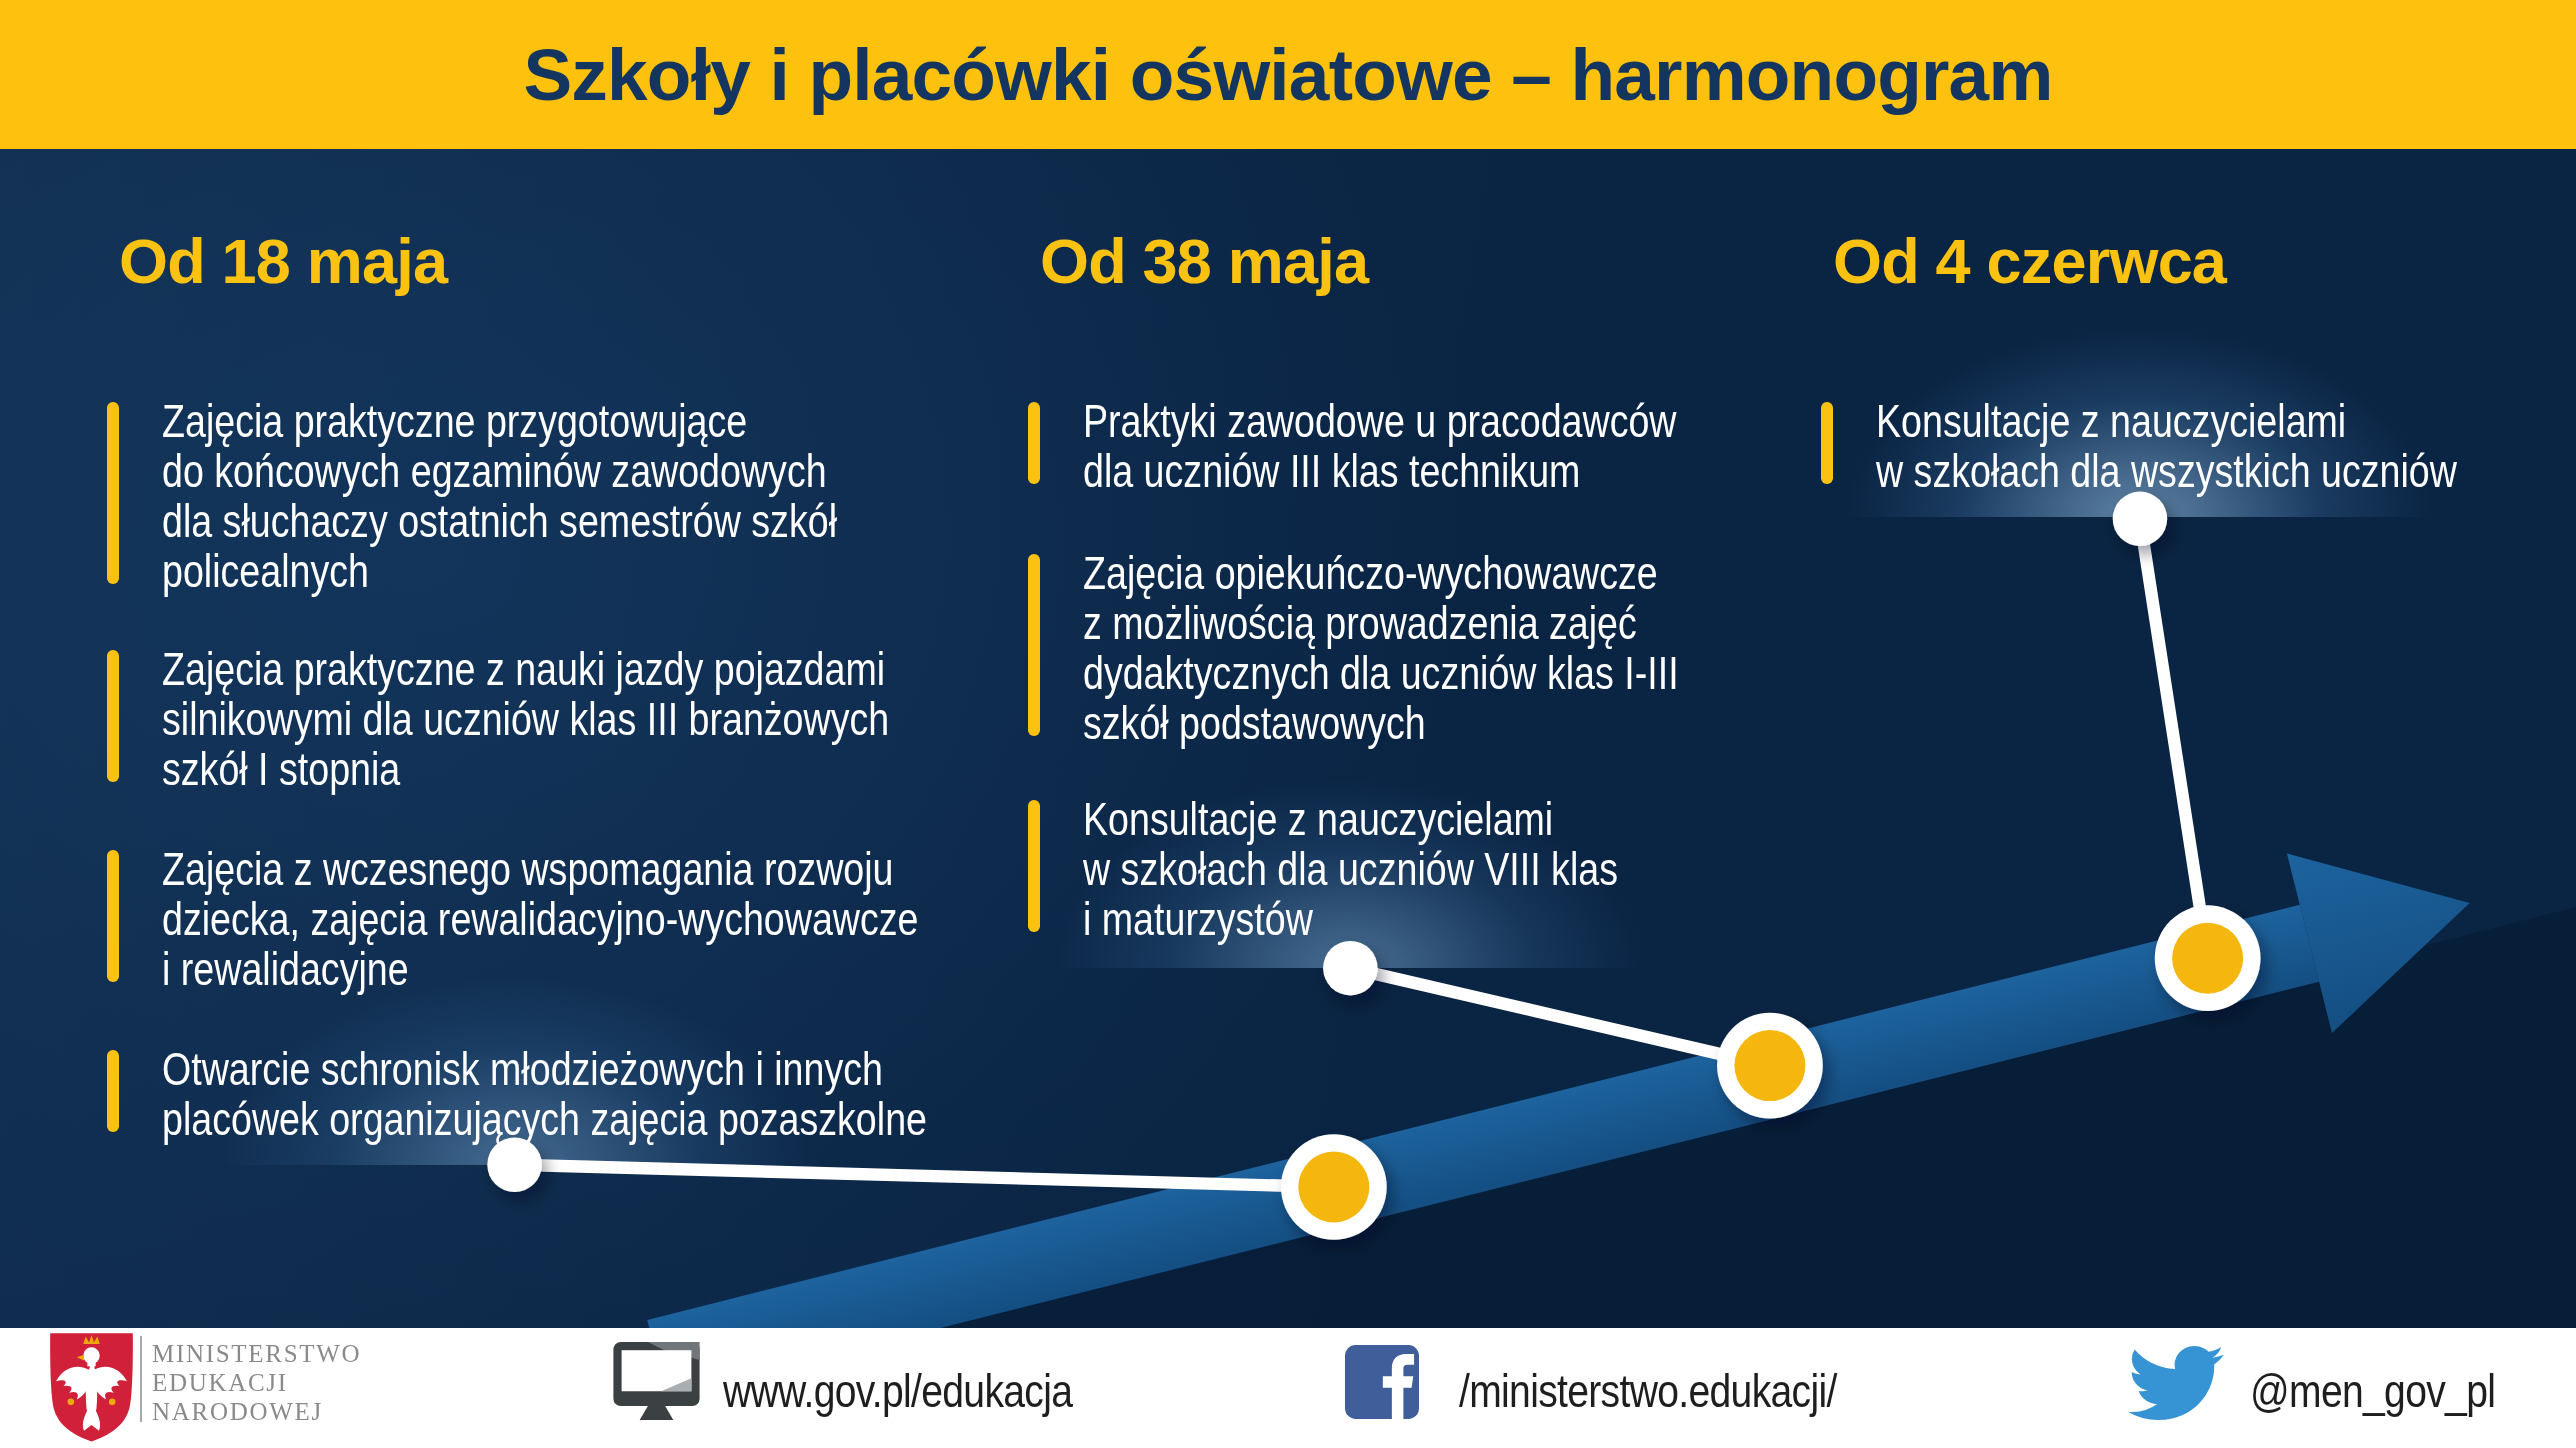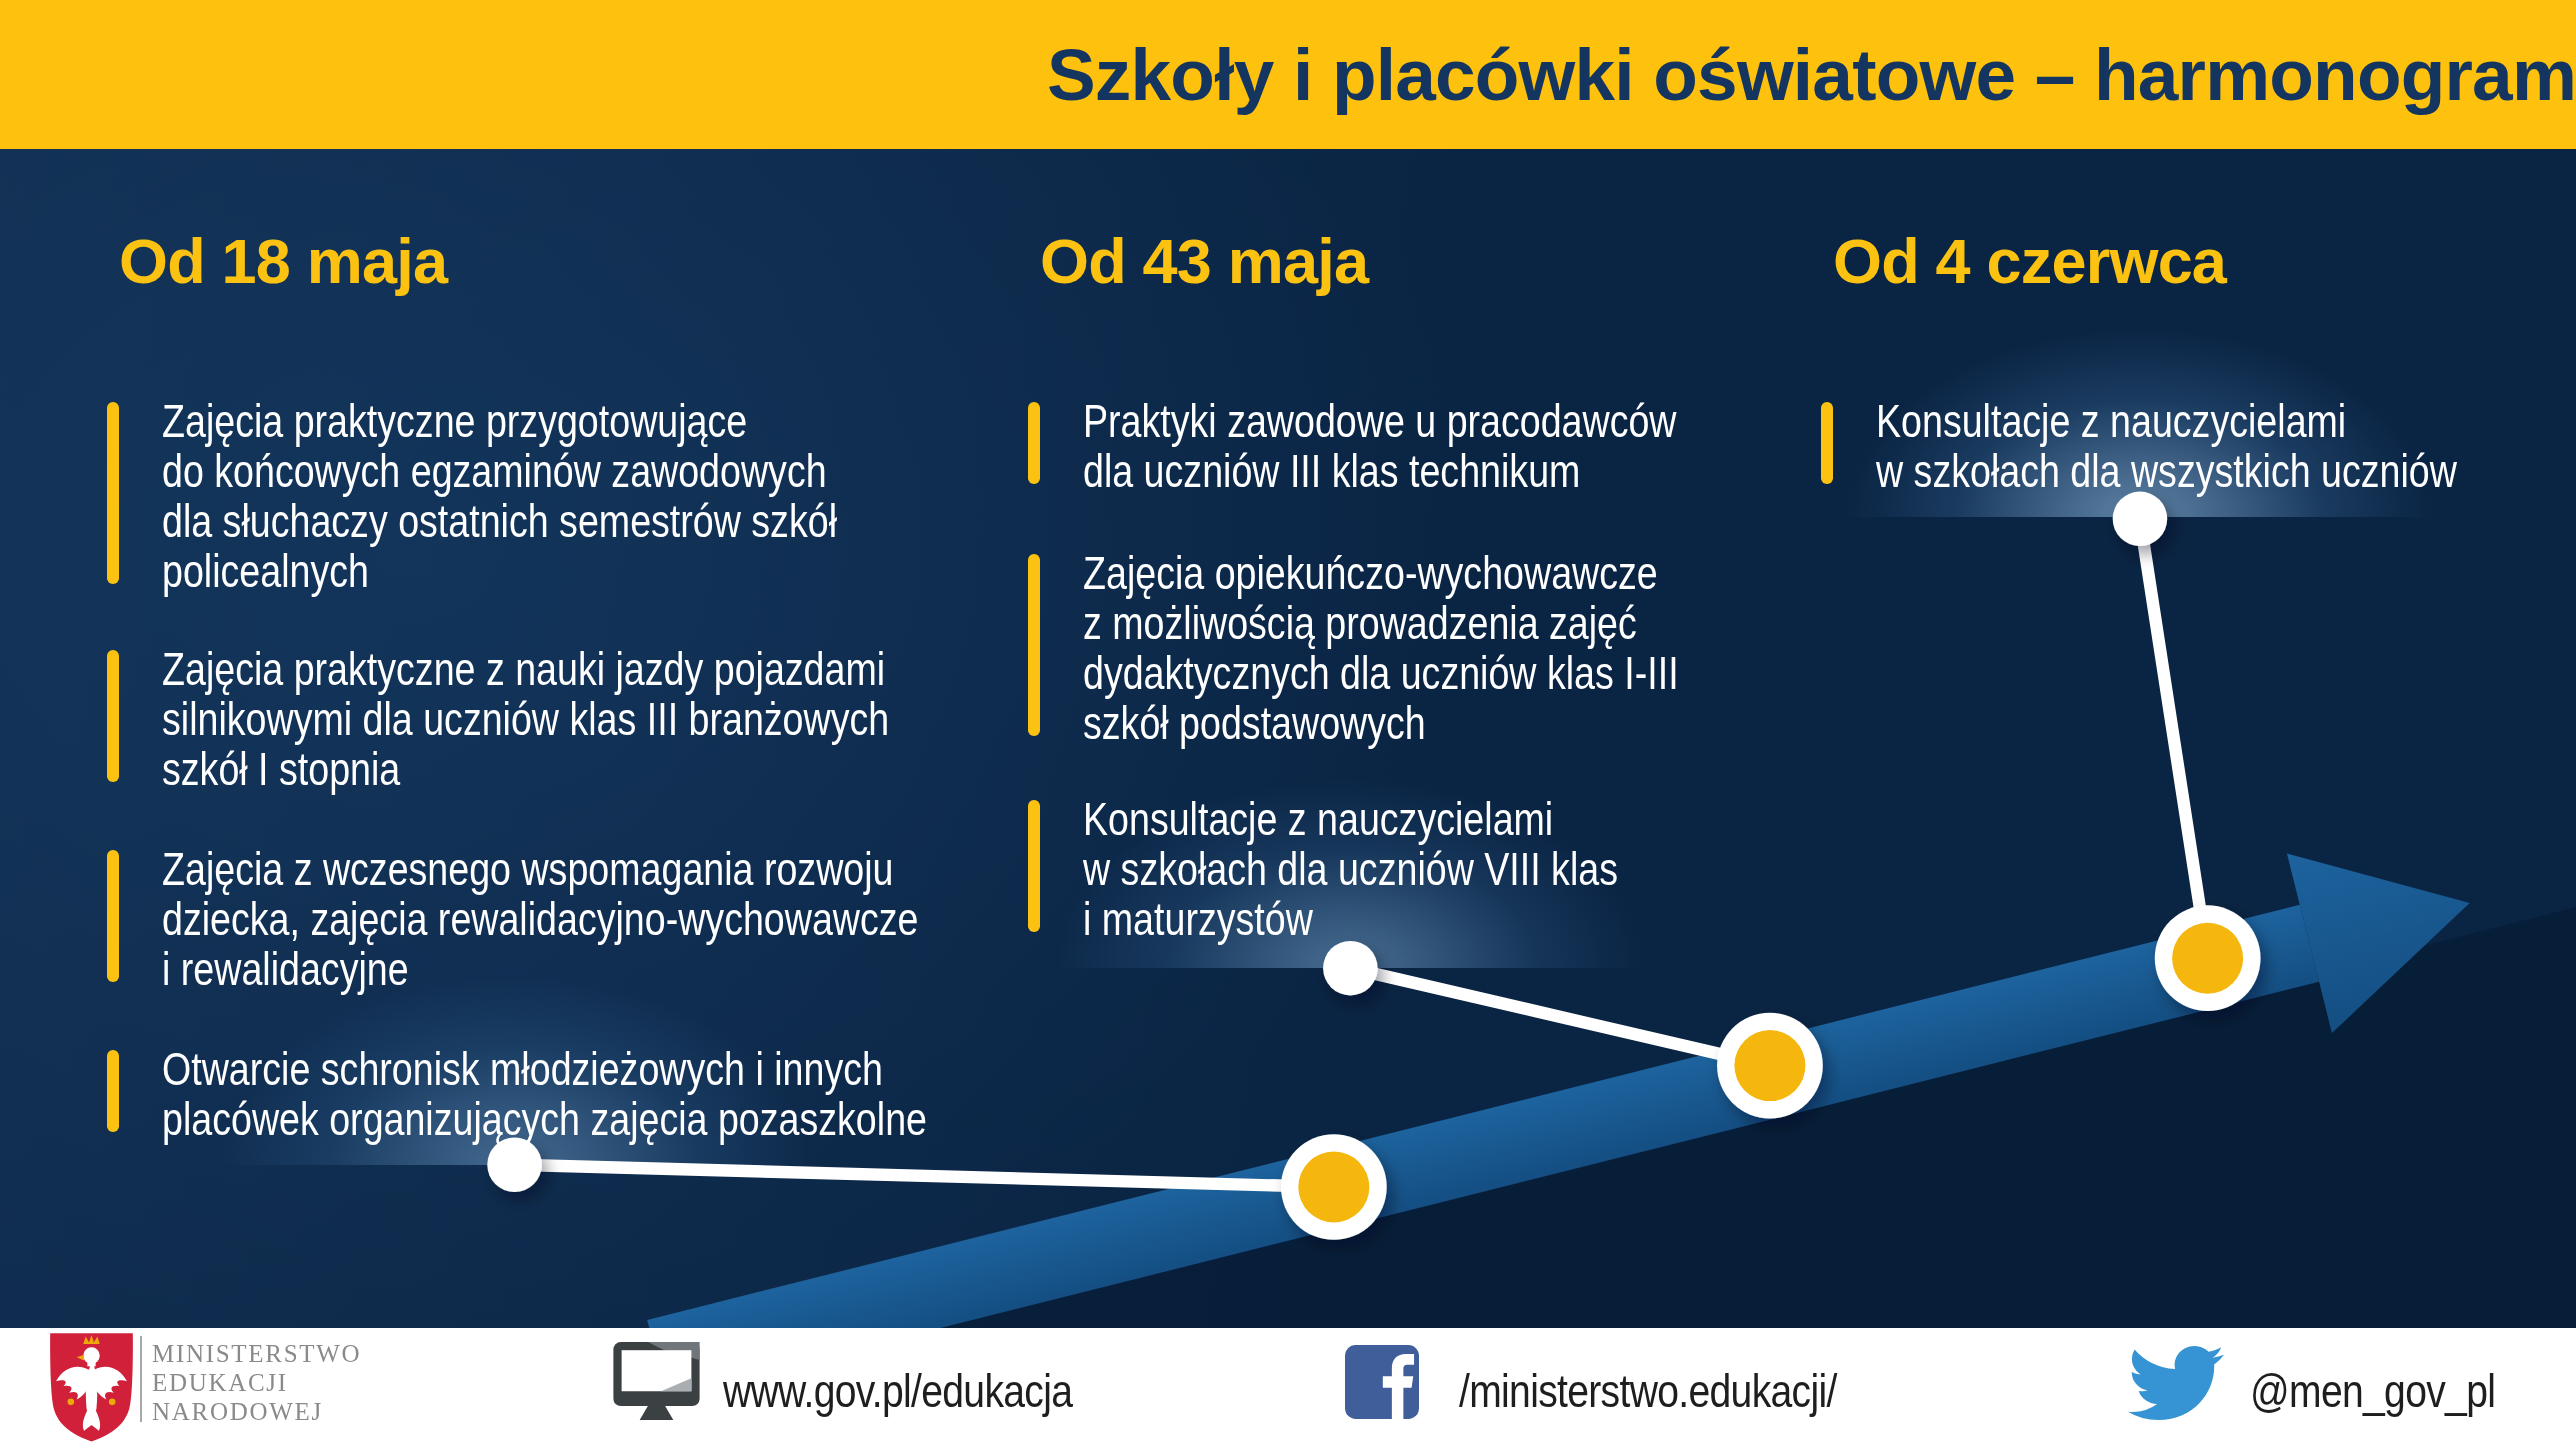--- a/index.html
+++ b/index.html
@@ -7,21 +7,21 @@
     position:relative;width:2576px;height:1449px;overflow:hidden;
     font-family:"Liberation Sans",sans-serif;
     background-color:#0a2443;
     background-image:
       linear-gradient(100deg, rgba(28,64,104,.38) 0%, rgba(10,30,58,0) 55%),
       radial-gradient(1652px 1239px at 16% 38%, rgba(27,72,122,.35) 0%, rgba(0,0,0,0) 65%);
   }
   
   .topbar{
     position:absolute;left:0;top:0;width:2576px;height:149px;background:#fec20e;
-    display:flex;align-items:center;justify-content:flex-end;z-index:30;
+    display:flex;align-items:center;justify-content:center;z-index:30;
   }
   .title{font-size:73px;font-weight:bold;color:#14355f;letter-spacing:-0.8px;}
   
   .glow{position:absolute;pointer-events:none;z-index:1;}
   .glow1{left:143px;top:888px;width:743px;height:277px;
     background:radial-gradient(55% 95% at 50% 100%, rgba(150,200,245,.40) 0%, rgba(80,140,200,.16) 45%, rgba(0,0,0,0) 72%);}
   .glow2{left:979px;top:691px;width:743px;height:277px;
     background:radial-gradient(55% 95% at 50% 100%, rgba(150,200,245,.45) 0%, rgba(80,140,200,.17) 45%, rgba(0,0,0,0) 72%);}
   .glow3{left:1768px;top:240px;width:743px;height:277px;
     background:radial-gradient(55% 95% at 50% 100%, rgba(165,210,248,.55) 0%, rgba(90,150,210,.20) 45%, rgba(0,0,0,0) 72%);}
@@ -132,21 +132,21 @@
     <div class="item-text">Zajęcia praktyczne z nauki jazdy pojazdami
 silnikowymi dla uczniów klas III branżowych
 szkół I stopnia</div>
   </div>
   <div class="item" style="left:107px;top:1011px">
     <span class="accent-bar"></span>
     <div class="item-text">Otwarcie schronisk młodzieżowych i innych
 placówek organizujących zajęcia pozaszkolne</div>
   </div>
 
-  <div class="col-heading" style="left:1025px;top:230px">Od 43 maja</div>
+  <div class="col-heading" style="left:1025px;top:230px">Od 38 maja</div>
   <div class="item" style="left:1028px;top:515px">
     <span class="accent-bar"></span>
     <div class="item-text">Zajęcia opiekuńczo-wychowawcze
 z możliwością prowadzenia zajęć
 dydaktycznych dla uczniów klas I-III
 szkół podstawowych</div>
   </div>
   <div class="item" style="left:1028px;top:363px">
     <span class="accent-bar"></span>
     <div class="item-text">Praktyki zawodowe u pracodawców

